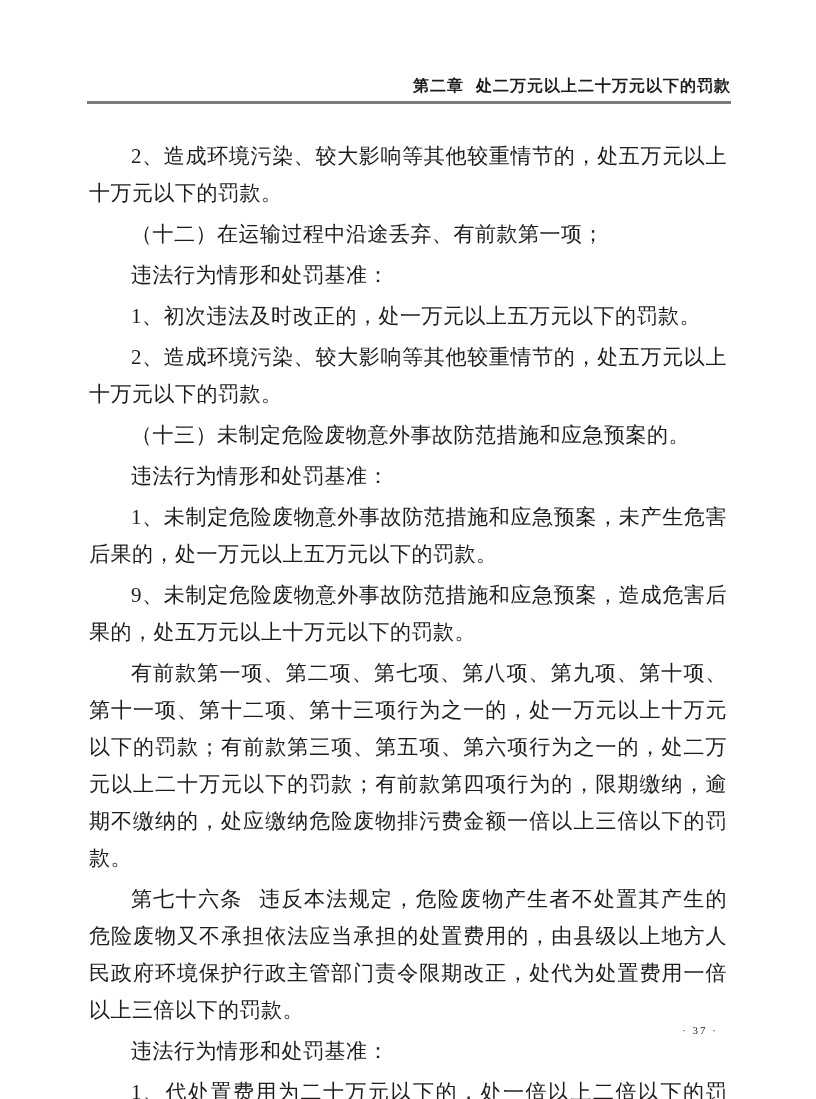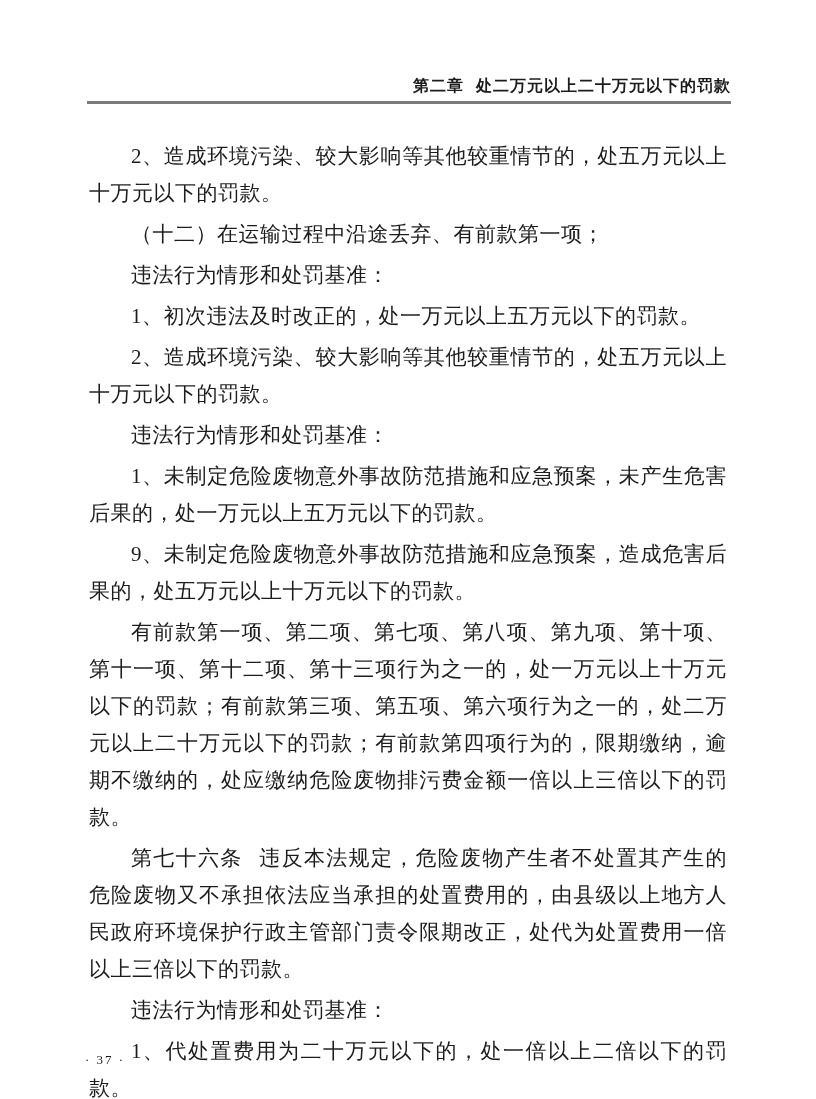--- a/index.html
+++ b/index.html
@@ -52,24 +52,23 @@
     font-weight: normal;
     margin-right: 0.8em;
   }
   .page-number {
     position: absolute;
     top: 1024px;
     left: 85px;
     width: 646px;
     box-sizing: border-box;
     padding-right: 13px;
-    text-align: left;
-    font-size: 13px;
+    text-align: right;
+    font-size: 11px;
     letter-spacing: 2px;
-    margin-top: 28px;
   }
 </style>
 </head>
 <body>
 
 <div class="page-header">
   <span class="header-chapter">第二章</span><span class="header-title">处二万元以上二十万元以下的罚款</span>
 </div>
 
 <div class="header-rule"></div>
@@ -78,20 +77,21 @@
   <p class="para"><span>2、造成环境污染、较大影响等其他较重情节的，处五万元以上十万元以下的罚款。</span></p>
 
   <p class="para"><span>（十二）在运输过程中沿途丢弃、有前款第一项；</span></p>
 
   <p class="para"><span>违法行为情形和处罚基准：</span></p>
 
   <p class="para"><span>1、初次违法及时改正的，处一万元以上五万元以下的罚款。</span></p>
 
   <p class="para"><span>2、造成环境污染、较大影响等其他较重情节的，处五万元以上十万元以下的罚款。</span></p>
 
+  <p class="para"><span>（十三）未制定危险废物意外事故防范措施和应急预案的。</span></p>
 
   <p class="para"><span>违法行为情形和处罚基准：</span></p>
 
   <p class="para"><span>1、未制定危险废物意外事故防范措施和应急预案，未产生危害后果的，处一万元以上五万元以下的罚款。</span></p>
 
   <p class="para"><span>9、未制定危险废物意外事故防范措施和应急预案，造成危害后果的，处五万元以上十万元以下的罚款。</span></p>
 
   <p class="para"><span>有前款第一项、第二项、第七项、第八项、第九项、第十项、第十一项、第十二项、第十三项行为之一的，处一万元以上十万元以下的罚款；有前款第三项、第五项、第六项行为之一的，处二万元以上二十万元以下的罚款；有前款第四项行为的，限期缴纳，逾期不缴纳的，处应缴纳危险废物排污费金额一倍以上三倍以下的罚款。</span></p>
 
   <p class="para"><b class="article">第七十六条</b><span>违反本法规定，危险废物产生者不处置其产生的危险废物又不承担依法应当承担的处置费用的，由县级以上地方人民政府环境保护行政主管部门责令限期改正，处代为处置费用一倍以上三倍以下的罚款。</span></p>

